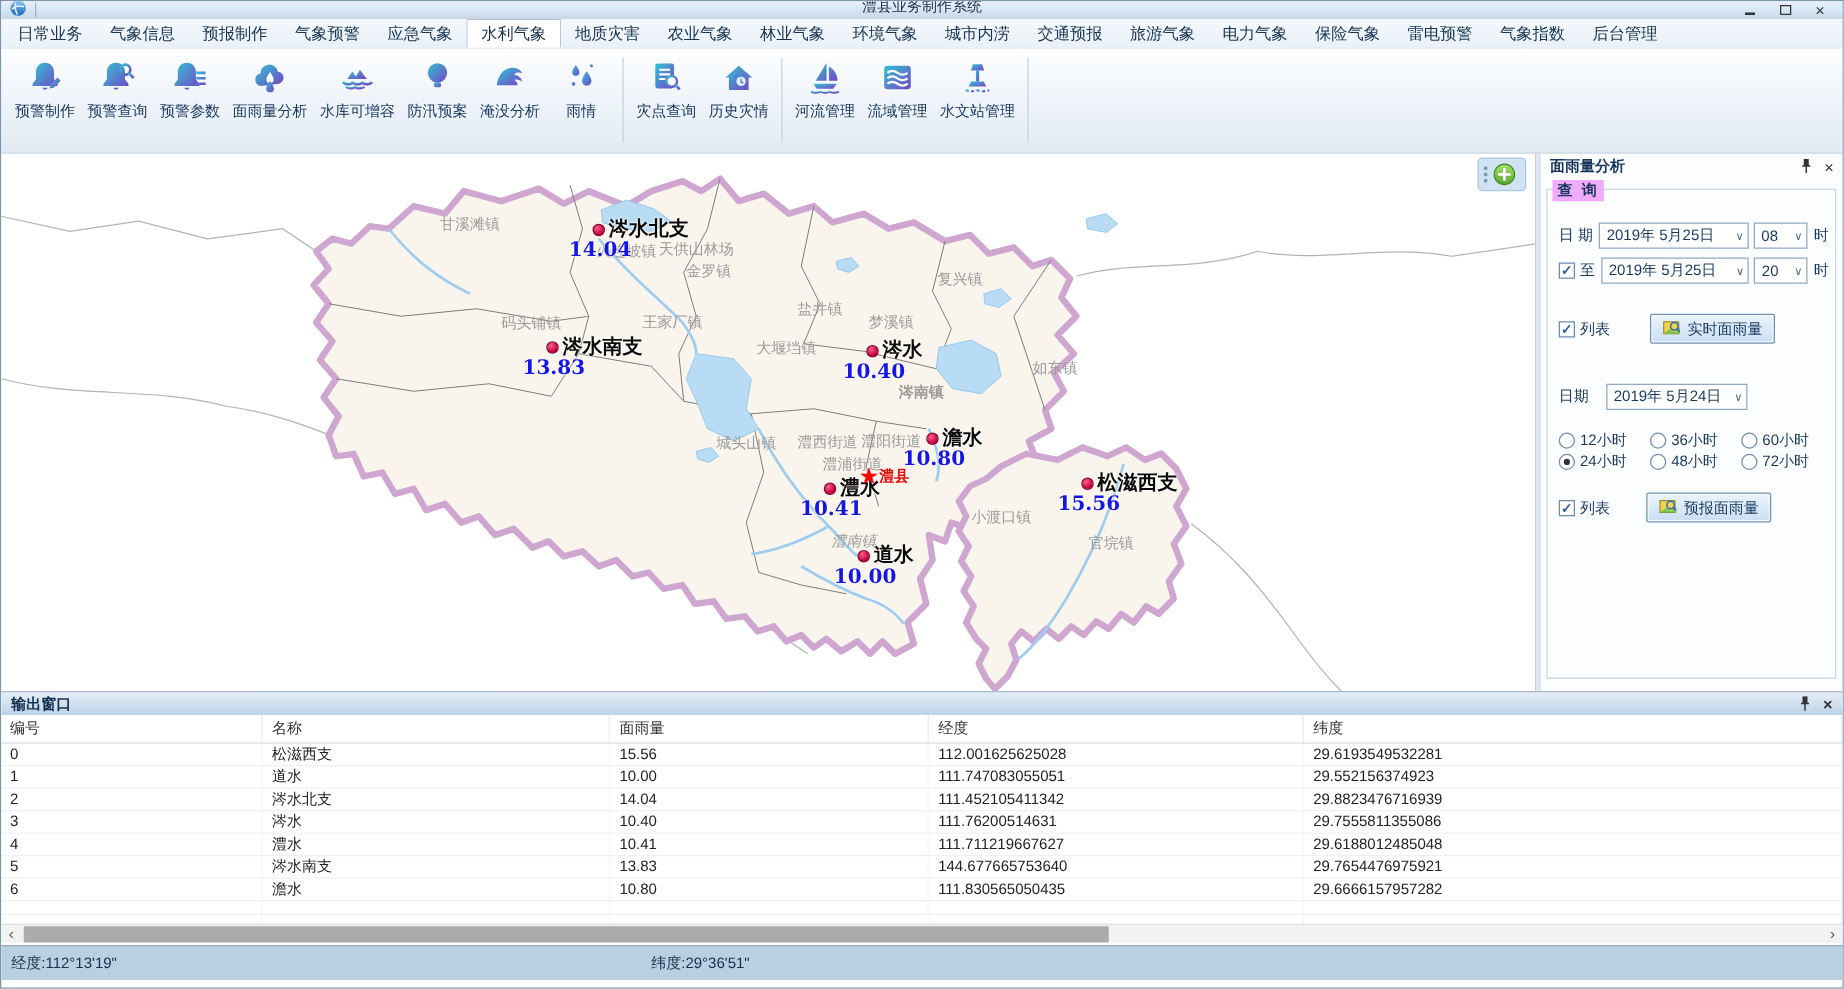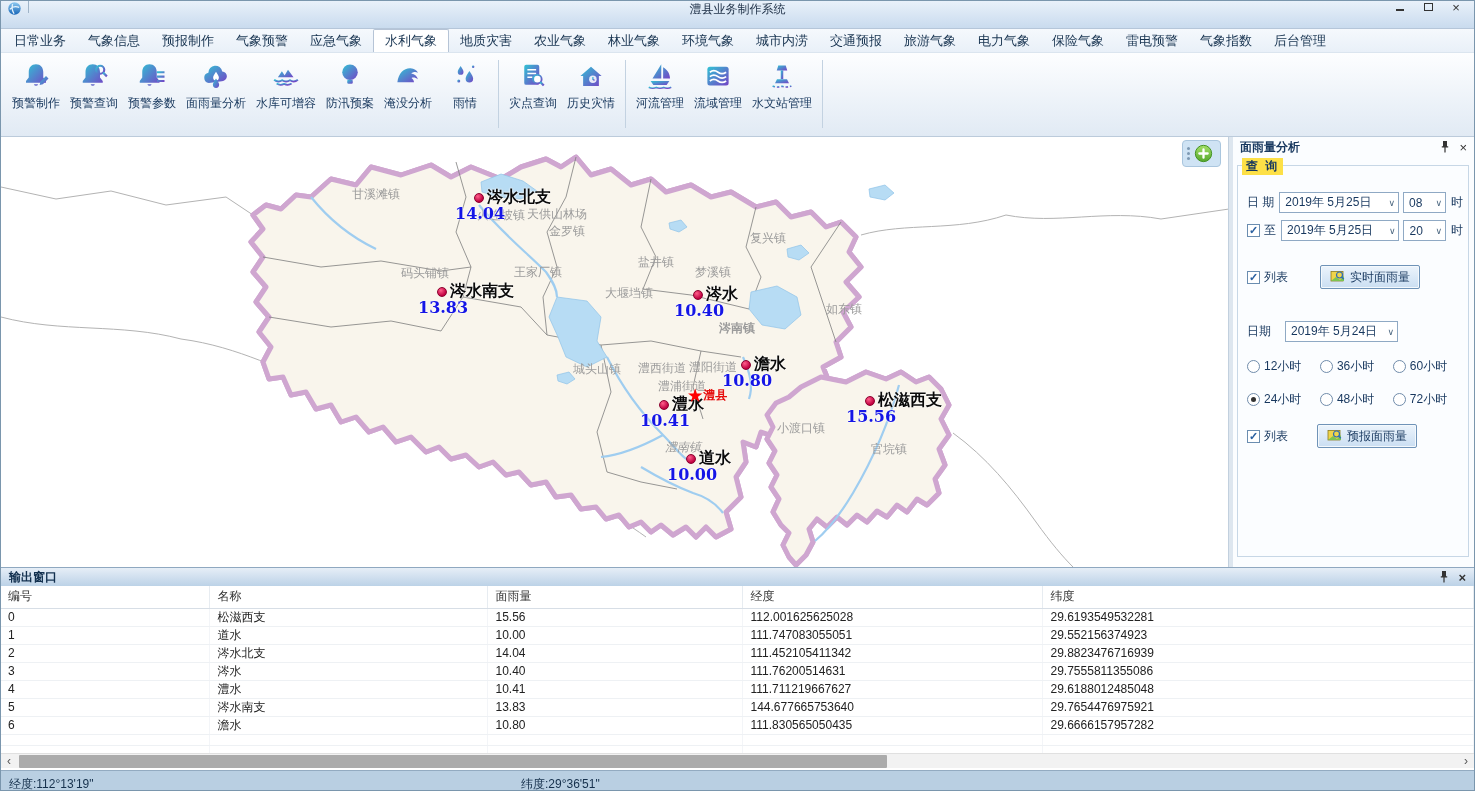--- a/index.html
+++ b/index.html
@@ -1,19 +1,19 @@
 <!DOCTYPE html>
 <html><head>
 <meta charset="utf-8">
 <style>
   *{margin:0;padding:0;box-sizing:border-box}
   body{font-family:"Liberation Sans",sans-serif;background:#8899aa}
   .app{width:1475px;height:791px;background:#fff;border:1px solid #7a96ad;overflow:hidden;position:relative}
   
-  .titlebar{height:28px;display:flex;align-items:flex-start;background:linear-gradient(#e9f1fa,#c9dbee);border-bottom:1px solid #b5c6d9;position:relative;padding:0 6px}
+  .titlebar{height:14px;display:flex;align-items:flex-end;background:linear-gradient(#e9f1fa,#c9dbee);border-bottom:1px solid #b5c6d9;position:relative;padding:0 6px}
   .globe{width:15px;height:15px;display:inline-block}
   .tb-sep{width:1px;height:12px;background:#9fb4c8;margin-left:6px}
   .title{position:absolute;left:0;right:0;text-align:center;font-size:12px;color:#1c2e45}
   .win-controls{margin-left:auto;display:flex;gap:16px;align-items:center;z-index:2;padding-right:6px}
   .wc{width:12px;height:12px;display:flex;align-items:center;justify-content:center;color:#333;font-size:13px;cursor:default}
   .wc .bar{width:8px;height:2px;background:#333;margin-top:6px}
   .wc .box{width:9px;height:8px;border:1px solid #333}
   
   .menubar{height:24px;background:linear-gradient(#f5f9fd,#e9f0f8);display:flex;align-items:stretch;padding-left:2px;border-bottom:1px solid #dbe5ef}
   .tab{padding:0 11px;display:flex;align-items:center;font-size:13px;color:#173350;white-space:nowrap}
@@ -40,32 +40,32 @@
   .grip{width:3px;height:3px;border-radius:50%;background:#7d99b3;box-shadow:0 -5px 0 #7d99b3,0 5px 0 #7d99b3}
   .zoom-plus{width:19px;height:19px;display:inline-block}
   .splitter{width:4px;background:#dde6ef}
   
   .panel{flex:1;background:#fbfdff;position:relative;font-size:12px;color:#17375e}
   .panel-header{height:20px;display:flex;align-items:center;justify-content:space-between;padding:0 7px}
   .panel-title{font-weight:bold}
   .panel-icons{display:flex;gap:9px;align-items:center;color:#333}
   .xglyph{font-size:13px;line-height:13px;color:#333}
   .groupbox{position:absolute;left:4px;right:5px;top:28px;bottom:10px;border:1px solid #c7d7e6}
-  .legend{position:absolute;top:21px;left:9px;background:#fde047;padding:0 4px;font-weight:bold;z-index:2;letter-spacing:2px}
+  .legend{position:absolute;top:21px;left:9px;background:#f0abfc;padding:0 4px;font-weight:bold;z-index:2;letter-spacing:2px}
   .prow{display:flex;align-items:center;padding-left:9px}
   .r1{margin-top:26px}.r2{margin-top:7px}.r3{margin-top:24px}.r4{margin-top:32px}.r7{margin-top:16px}
   .plabel{margin-right:5px;white-space:nowrap}
   .select{display:inline-flex;align-items:center;justify-content:space-between;border:1px solid #8fa9c4;background:#fff;height:21px;padding:0 3px 0 5px;white-space:nowrap}
   .sel-date{width:120px}.sel-hour{width:43px;margin-left:4px}.sel-fdate{width:113px;margin-left:9px}
   .chev{color:#49657f;font-size:9px;margin-left:3px}
   .cb{width:13px;height:13px;border:1px solid #6a8db0;background:#fff;display:inline-flex;align-items:center;justify-content:center;font-size:11px;color:#2a60a0;margin-right:4px;flex:none}
   .cb.checked::after{content:"✓";font-weight:bold}
   .radio{width:13px;height:13px;border:1px solid #708cab;border-radius:50%;background:#fff;display:inline-block;position:relative;margin-right:4px;flex:none}
   .radio.checked::after{content:"";position:absolute;left:3px;top:3px;width:5px;height:5px;border-radius:50%;background:#333}
-  .radio-grid{display:flex;flex-wrap:wrap;padding-left:9px;margin-top:16px;row-gap:16px}
+  .radio-grid{display:flex;flex-wrap:wrap;padding-left:9px;margin-top:16px;}
   .radio-item{width:33%;display:flex;align-items:center;white-space:nowrap}
   .pbtn{display:inline-flex;align-items:center;gap:5px;height:24px;padding:0 9px;background:linear-gradient(#ecf4fc,#cadef2);border:1px solid #6f93b8;border-radius:2px;box-shadow:inset 0 0 0 1px #f4f9fd;white-space:nowrap}
   .btn-rt{margin-left:27px}.btn-fc{margin-left:24px}
   
   .output{position:relative;height:203px;border-top:1px solid #8fa8c0;background:#fff}
   .output-header{height:18px;background:linear-gradient(#e6eef7,#bcd2e7);display:flex;align-items:center;justify-content:space-between;padding:0 8px;font-size:12px;font-weight:bold;color:#12304f}
   table{border-collapse:collapse;width:100%;table-layout:fixed;font-size:12px;color:#222}
   th{text-align:left;font-weight:normal;height:22px;border-bottom:1px solid #d7dee6;border-right:1px solid #e7ecf1;padding-left:8px;color:#333;overflow:hidden;white-space:nowrap}
   td{height:16px;padding:0 0 0 8px;border-bottom:1px solid #eef1f4;border-right:1px solid #f3f5f8;overflow:hidden;white-space:nowrap}
   th:nth-child(1),td:nth-child(1){width:208px;padding-left:7px}

